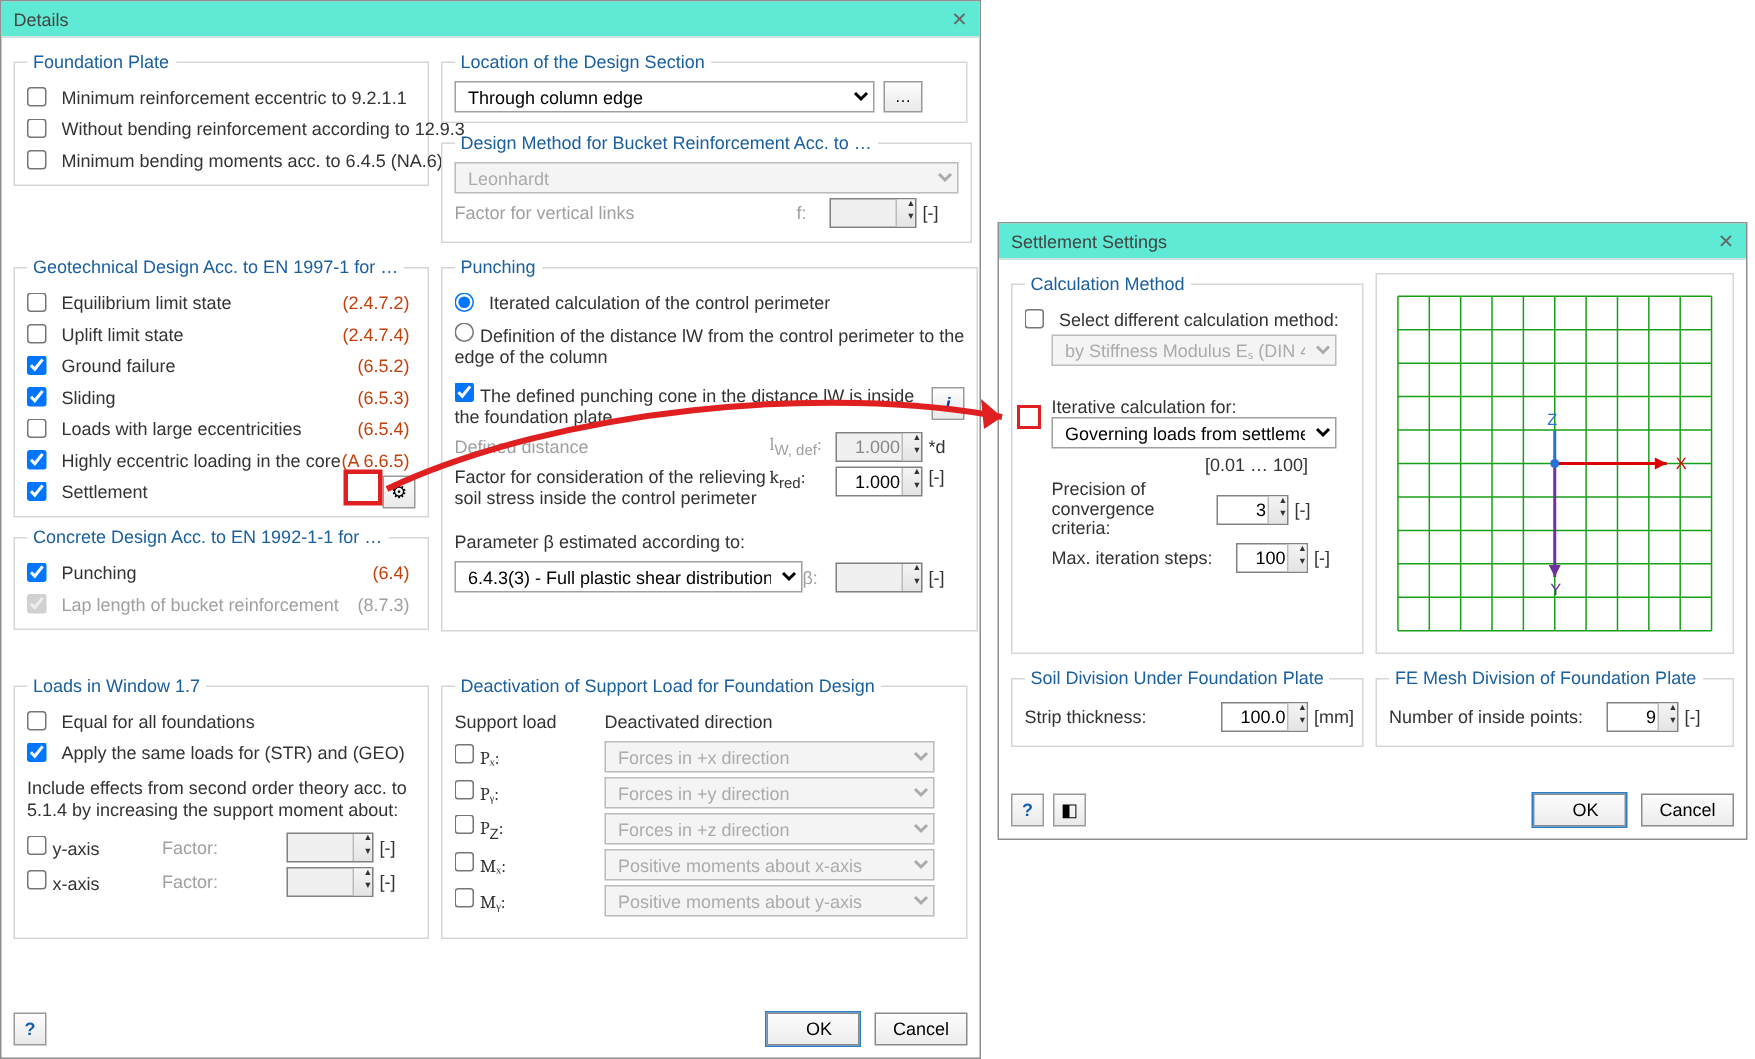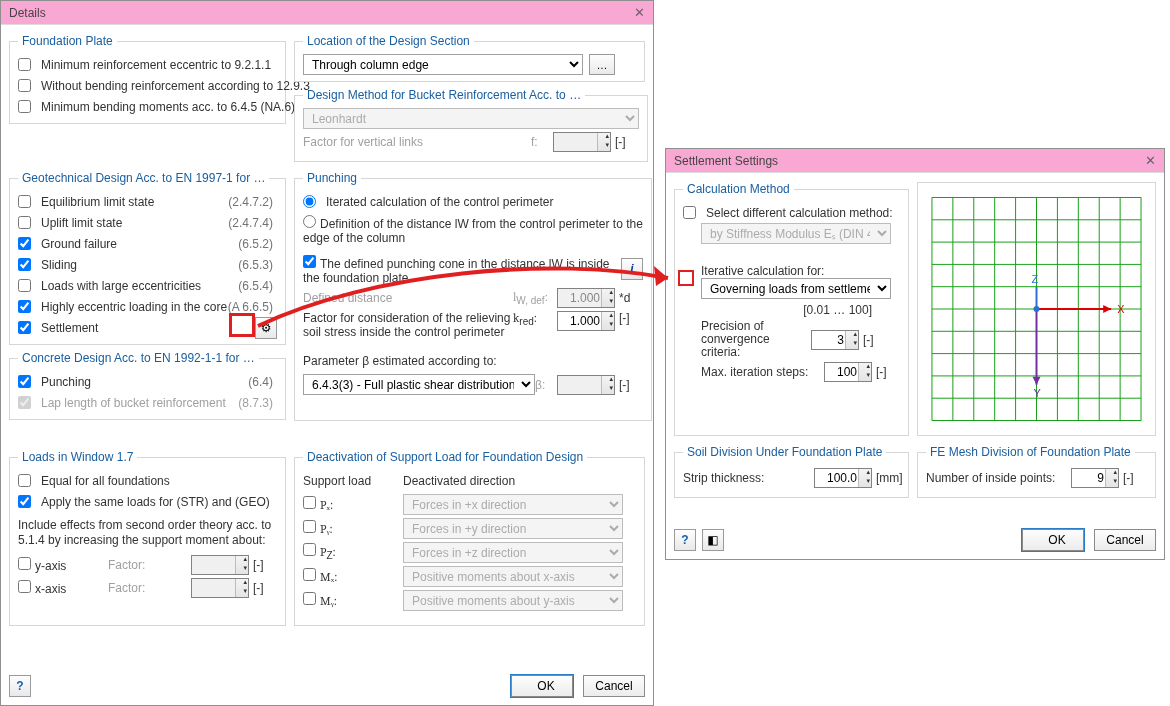--- a/index.html
+++ b/index.html
@@ -1,28 +1,28 @@
 <!DOCTYPE html>
 <html><head>
 <meta charset="utf-8">
 <style>
   * { box-sizing: border-box; font-family: "Segoe UI", Tahoma, sans-serif; }
   body { margin:0; background:#fff; width:1170px; height:706px; position:relative; font-size:12px; color:#333; }
   .dialog { position:absolute; background:#fff; border:1px solid #8f8f8f; }
-  .titlebar { height:24px; background:#f9a8d4; border-bottom:1px solid #dcdcdc; padding:3px 8px; color:#444; display:flex; align-items:center; justify-content:space-between; }
+  .titlebar { height:24px; background:#5eead4; border-bottom:1px solid #dcdcdc; padding:3px 8px; color:#444; display:flex; align-items:center; justify-content:space-between; }
   .close-x { font-family:Arial; font-size:13px; color:#666; cursor:default; }
   .body { padding:6px 8px 8px 8px; }
   fieldset.group { border:1px solid #d6d6d6; margin:3px 0 6px 0; padding:6px 8px 6px 8px; }
   fieldset.group > legend { color:#1a5fa0; padding:0 4px; font-size:12px; }
   .twocol { display:flex; gap:8px; }
   .col { flex:1; min-width:0; }
   .row { display:flex; align-items:center; height:21px; }
   .row label.cb { display:flex; align-items:center; gap:6px; flex:0 0 auto; }
   input[type=checkbox], input[type=radio] { margin:0 4px 0 0; }
-  .ref { margin-left:auto; color:#737373; padding-right:4px; }
+  .ref { margin-left:auto; color:#c2410c; padding-right:4px; }
   .disabled-text { color:#a0a0a0; }
   select, .sel-like { height:21px; font-size:12px; padding:0 4px; border:1px solid #a0a0a0; background:#fff; }
   select:disabled, .sel-like.disabled, input.num:disabled { background:#f0f0f0; color:#888; }
   input.num { width:58px; height:20px; text-align:right; padding:0 14px 0 2px; border:1px solid #828282; font-size:12px; }
   .spinwrap{ position:relative; display:inline-block; }
   .spinwrap::after{ content:""; position:absolute; right:1px; top:1px; bottom:1px; width:12px;
     background:linear-gradient(#f4f4f4,#e4e4e4); border-left:1px solid #bbb; }
   .spinwrap::before{ content:"▴\A▾"; white-space:pre; position:absolute; right:2px; top:-1px; font-size:7px; line-height:9px; color:#333; z-index:1; }
   .btn { height:22px; min-width:62px; padding:0 10px; background:linear-gradient(#fdfdfd,#ececec); border:1px solid #8a8a8a; font-size:12px; }
   .btn.default { outline:1px solid #2a7cc7;padding-left:18px; }

